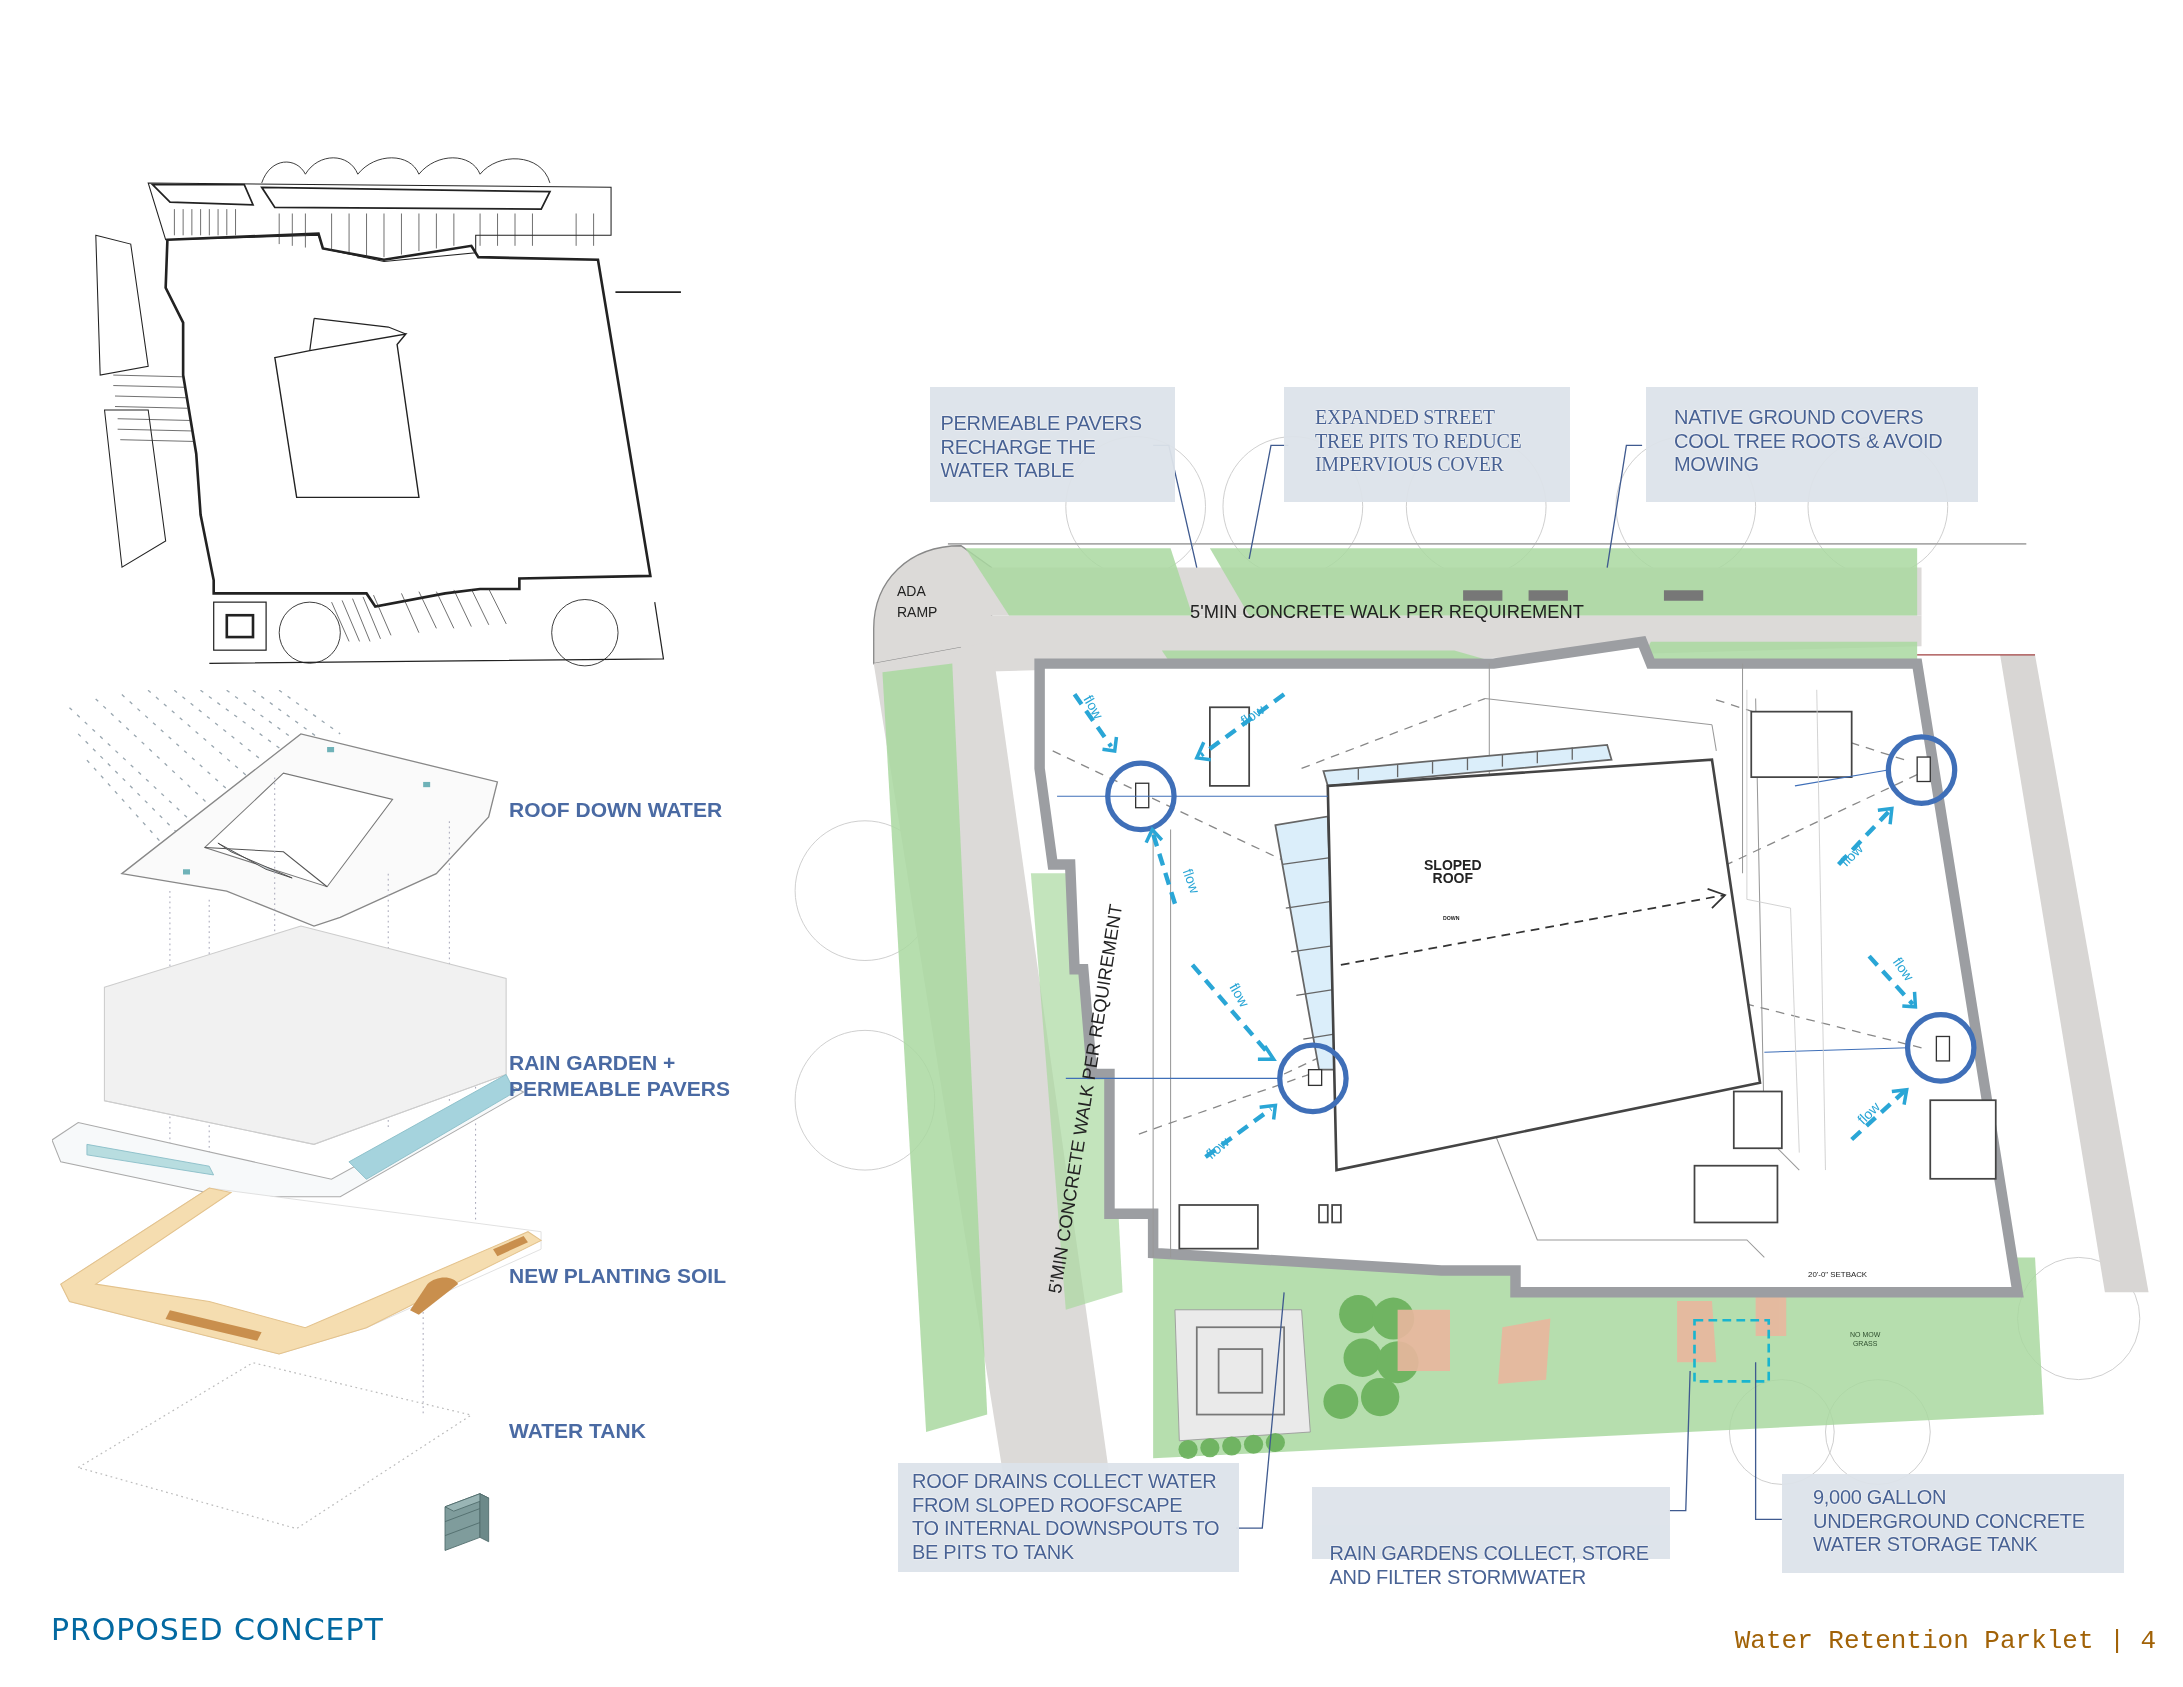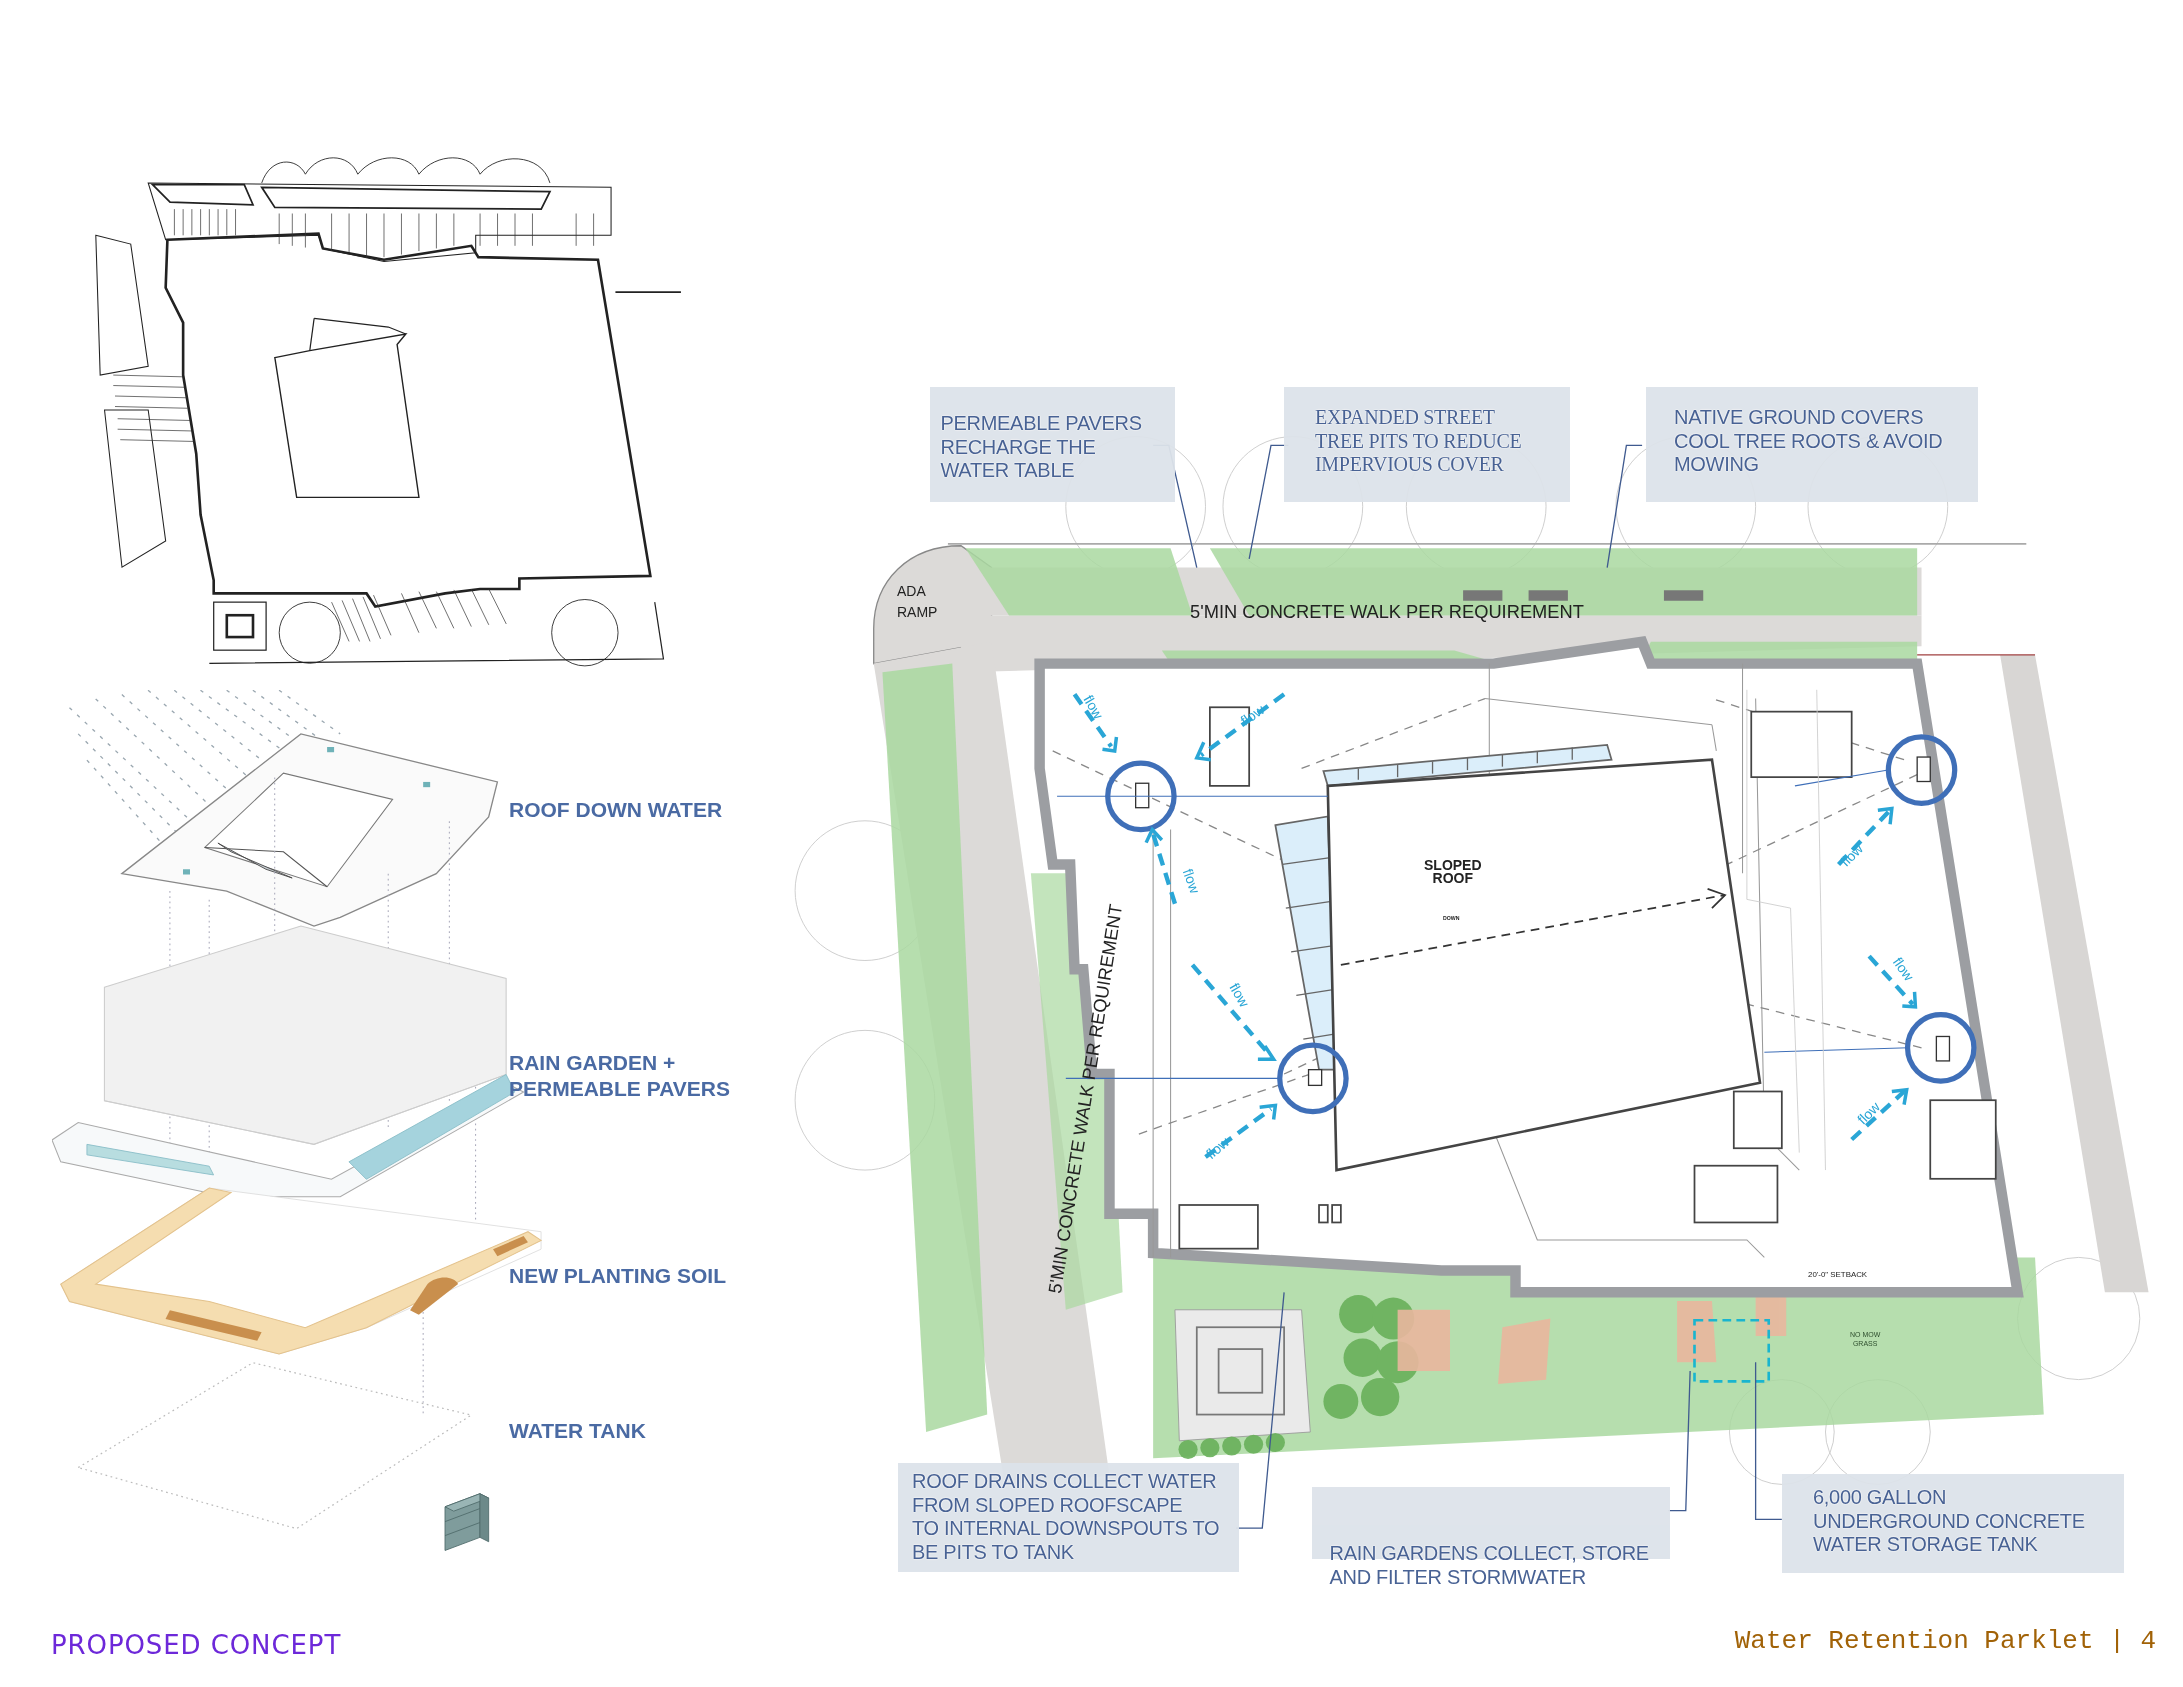--- a/index.html
+++ b/index.html
@@ -7,22 +7,22 @@
          font-family:"Liberation Sans", sans-serif; }
   .abs { position:absolute; }
   svg { position:absolute; left:0; top:0; }
   .callout { position:absolute; background:#dde3ea; opacity:0.95; }
   .callout-text { position:absolute; color:#3f5a8f; font-family:"Liberation Sans", sans-serif;
                   font-size:20px; line-height:23.6px; letter-spacing:-0.3px;
                   text-shadow:0 0 1.7px #fff, 0 0 1.7px #fff; white-space:pre; font-stretch:condensed;}
   .axon-label { position:absolute; color:#4a6aa3; font-weight:bold; font-size:21px;
                 line-height:26px; font-family:"Liberation Sans", sans-serif; white-space:pre; }
   .plan-label { position:absolute; color:#222; font-family:"Liberation Sans", sans-serif; white-space:pre; }
-  .page-title { position:absolute; left:51px; top:1612px; font-size:26px; color:#6d28d9;
-                font-family:"DejaVu Sans", sans-serif; letter-spacing:0.9px;margin-top:18px; }
+  .page-title { position:absolute; left:51px; top:1612px; font-size:30px; color:#0369a1;
+                font-family:"DejaVu Sans", sans-serif; letter-spacing:0.9px; }
   .page-footer { position:absolute; right:28px; top:1626px; font-size:26px; color:#a16207;
                  font-family:Liberation Mono, monospace; }
   .flow-text { position:absolute; color:#2aa6d6; font-size:14px; font-family:"Liberation Sans", sans-serif; }
 </style>
 </head>
 <body>
 
 <div class="abs" style="left:87px;top:148px;width:594px;height:524px;">
   <svg width="594" height="524" viewBox="0 0 680 600">
     <g fill="none" stroke="#222" stroke-width="2">
@@ -345,20 +345,20 @@
   <div class="callout-text" style="left:14px;top:7px;">ROOF DRAINS COLLECT WATER
 FROM SLOPED ROOFSCAPE
 TO INTERNAL DOWNSPOUTS TO
 BE PITS TO TANK</div>
 </div>
 <div class="callout" style="left:1312px;top:1487px;width:358px;height:72px;">
   <div class="callout-text" style="left:17.5px;top:19px;margin-top:36px;">RAIN GARDENS COLLECT, STORE
 AND FILTER STORMWATER</div>
 </div>
 <div class="callout" style="left:1782px;top:1474px;width:342px;height:99px;">
-  <div class="callout-text" style="left:31px;top:12.2px;">6,000 GALLON
+  <div class="callout-text" style="left:31px;top:12.2px;">9,000 GALLON
 UNDERGROUND CONCRETE
 WATER STORAGE TANK</div>
 </div>
 
 <div class="page-title">PROPOSED CONCEPT</div>
 <div class="page-footer">Water Retention Parklet | 4</div>
 
 
 </body></html>

